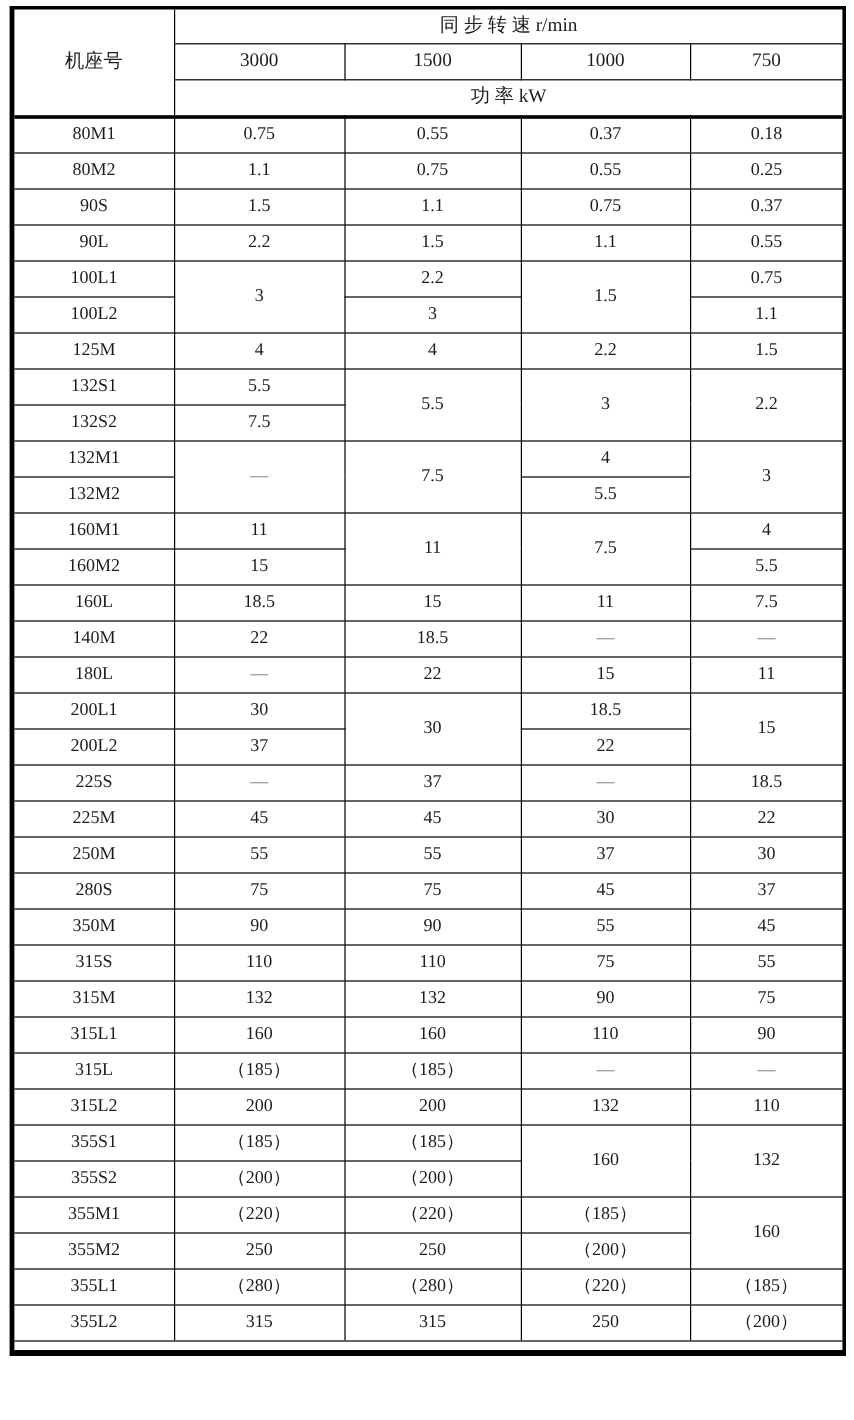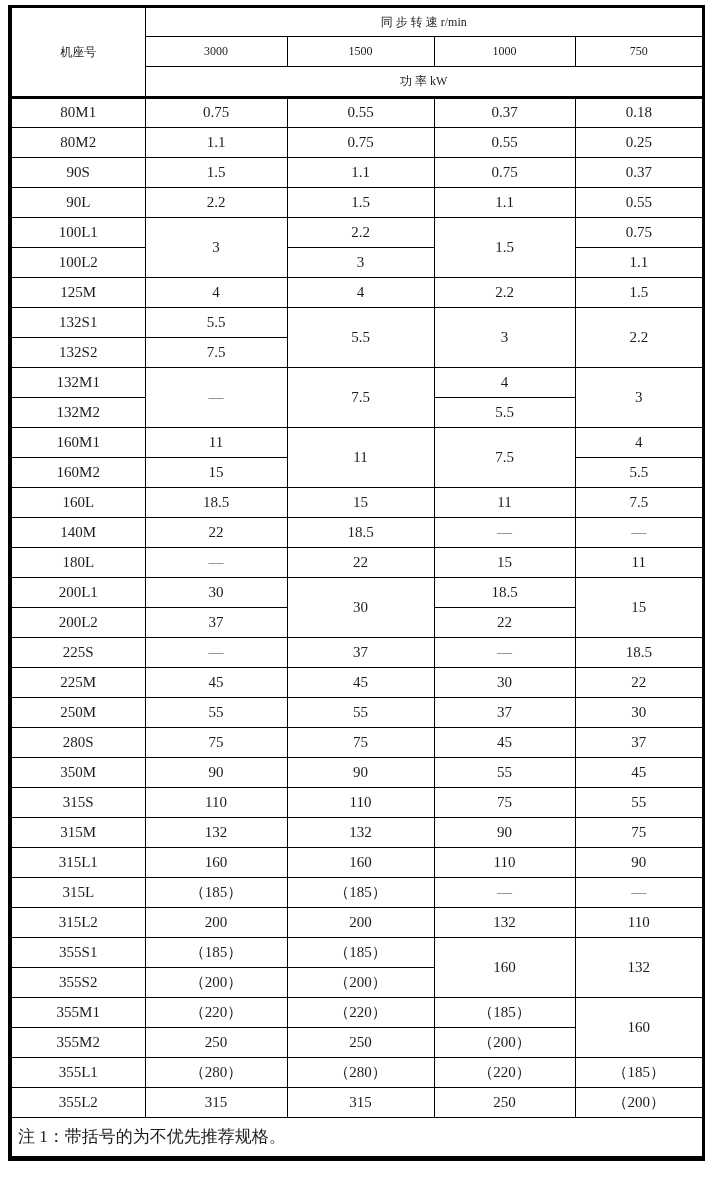--- a/index.html
+++ b/index.html
@@ -16,21 +16,21 @@
   table{
     border-collapse:collapse;border-style:hidden;
     table-layout:fixed;width:100%;
   }
   th,td{
     border:1px solid #000;text-align:center;vertical-align:middle;
     padding:0;font-weight:normal;
     font-size:15px;line-height:1;
     overflow:hidden;white-space:nowrap;
   }
-  thead th{font-size:12px;}
+  thead th{font-size:16px;}
   thead{border-bottom:3px solid #000;}
   thead tr.r1{height:28px;}
   thead tr.r2{height:30px;}
   thead tr.r3{height:31px;}
   tbody tr{height:30px;}
   td.frame{font-size:15px;}
   td.dash{color:#777;font-size:15px;}
   .notes{
     border-top:1px solid #000;
     padding:3px 6px 4px 6px;
@@ -285,15 +285,14 @@
         <tr>
           <td class="frame">355L2</td>
           <td>315</td>
           <td>315</td>
           <td>250</td>
           <td>（200）</td>
         </tr>
       </tbody>
   </table>
   <div class="notes">
-    <div class="note-line">注 1：带括号的为不优先推荐规格。</div>
   </div>
 </div>
 
 </body></html>

